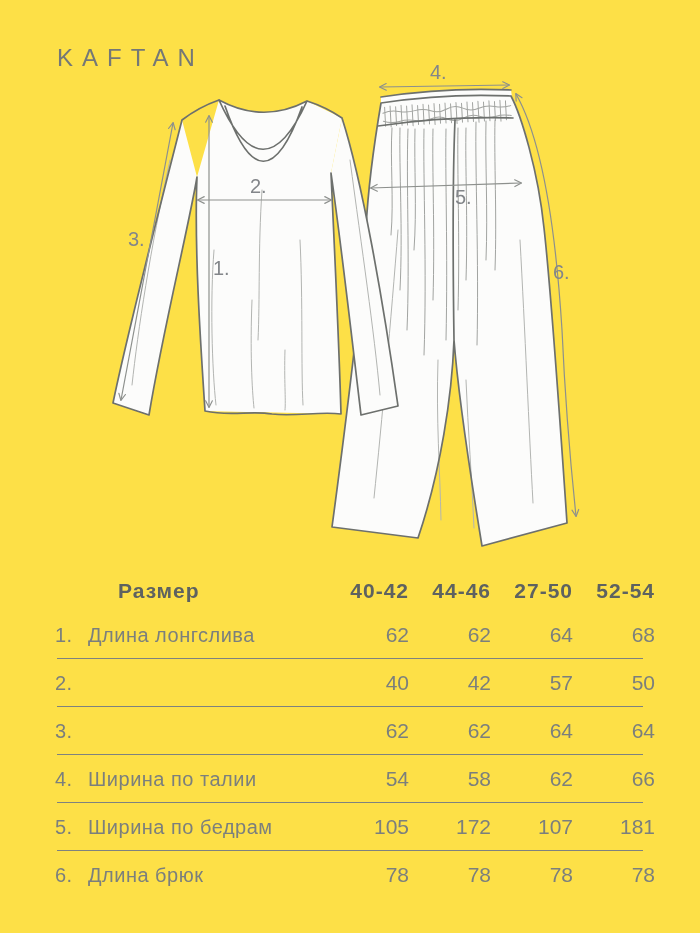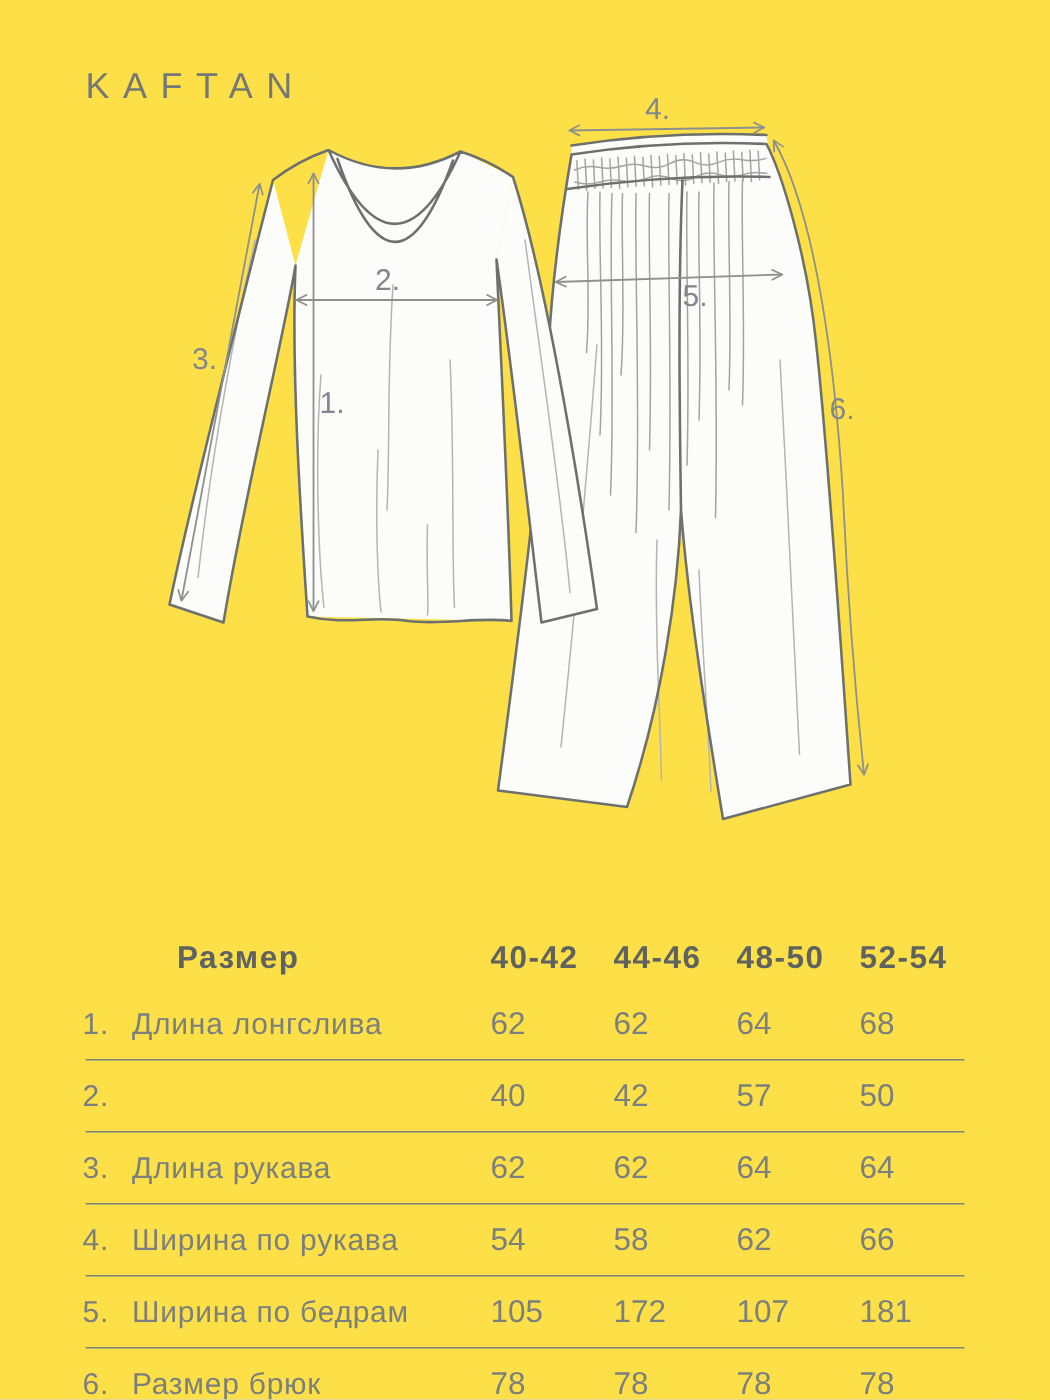--- a/index.html
+++ b/index.html
@@ -19,26 +19,26 @@
   .soft2{fill:none;stroke:#a2a4a1;stroke-width:1;stroke-linecap:round;}
   .meas{fill:none;stroke:#8d908d;stroke-width:1.2;stroke-linecap:round;}
   .mlabel{font-family:"Liberation Sans",sans-serif;font-size:20px;fill:#83868a;}
   .garment{fill:#fcfcfb;stroke:none;}
   
   .sizes{position:absolute;left:55px;top:571px;width:600px;color:#7b7f7d;}
   .trow{
     display:grid;grid-template-columns:272px 82px 82px 82px 82px;
     align-items:center;height:48px;position:relative;
   }
-  .trow.head{height:40px;margin-top:48px;}
+  .trow.head{height:40px;}
   .trow:not(.head):not(.last)::after{
     content:"";position:absolute;left:2px;right:12px;bottom:0;height:1px;background:#7e827f;
   }
   .cell{font-size:20px;letter-spacing:.5px;}
-  .cell.val{text-align:left;font-size:21px;letter-spacing:0;}
+  .cell.val{text-align:right;font-size:21px;letter-spacing:0;}
   .head .cell{font-weight:bold;color:#5e6260;font-size:21px;letter-spacing:1px;}
   .head .cell.rowhead{padding-left:63px;}
   .rowlabel{display:flex;align-items:center;}
   .rownum{width:33px;flex:none;}
 </style>
 </head>
 <body>
 
 <div class="page">
 
@@ -136,21 +136,21 @@
       <text class="mlabel" x="455" y="204">5.</text>
       <text class="mlabel" x="553" y="279">6.</text>
     </g>
   </svg>
 
   <div class="sizes">
     <div class="trow head">
       <div class="cell rowhead">Размер</div>
       <div class="cell val">40-42</div>
       <div class="cell val">44-46</div>
-      <div class="cell val">48-50</div>
+      <div class="cell val">27-50</div>
       <div class="cell val">52-54</div>
     </div>
 
     <div class="trow">
       <div class="cell rowlabel">
         <span class="rownum">1.</span>
         <span>Длина лонгслива</span>
       </div>
       <div class="cell val">62</div>
       <div class="cell val">62</div>
@@ -164,32 +164,31 @@
       </div>
       <div class="cell val">40</div>
       <div class="cell val">42</div>
       <div class="cell val">57</div>
       <div class="cell val">50</div>
     </div>
 
     <div class="trow">
       <div class="cell rowlabel">
         <span class="rownum">3.</span>
-        <span>Длина рукава</span>
       </div>
       <div class="cell val">62</div>
       <div class="cell val">62</div>
       <div class="cell val">64</div>
       <div class="cell val">64</div>
     </div>
 
     <div class="trow">
       <div class="cell rowlabel">
         <span class="rownum">4.</span>
-        <span>Ширина по рукава</span>
+        <span>Ширина по талии</span>
       </div>
       <div class="cell val">54</div>
       <div class="cell val">58</div>
       <div class="cell val">62</div>
       <div class="cell val">66</div>
     </div>
 
     <div class="trow">
       <div class="cell rowlabel">
         <span class="rownum">5.</span>
@@ -197,21 +196,21 @@
       </div>
       <div class="cell val">105</div>
       <div class="cell val">172</div>
       <div class="cell val">107</div>
       <div class="cell val">181</div>
     </div>
 
     <div class="trow last">
       <div class="cell rowlabel">
         <span class="rownum">6.</span>
-        <span>Размер брюк</span>
+        <span>Длина брюк</span>
       </div>
       <div class="cell val">78</div>
       <div class="cell val">78</div>
       <div class="cell val">78</div>
       <div class="cell val">78</div>
     </div>
   </div>
 
 </div>
 

